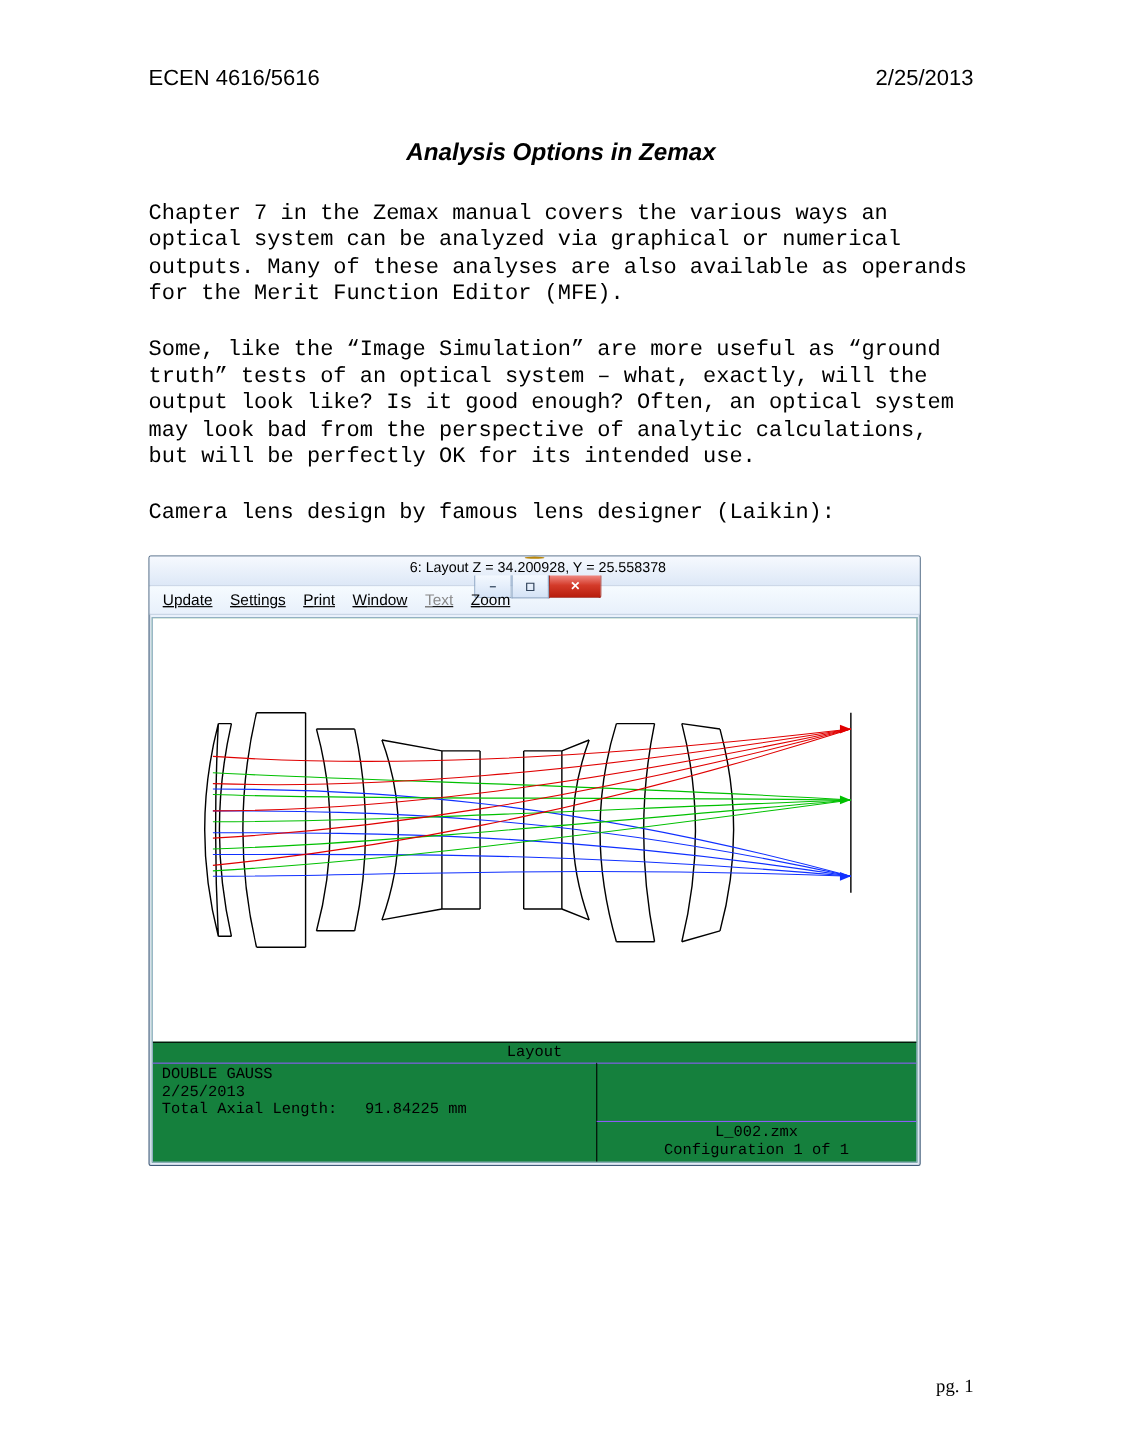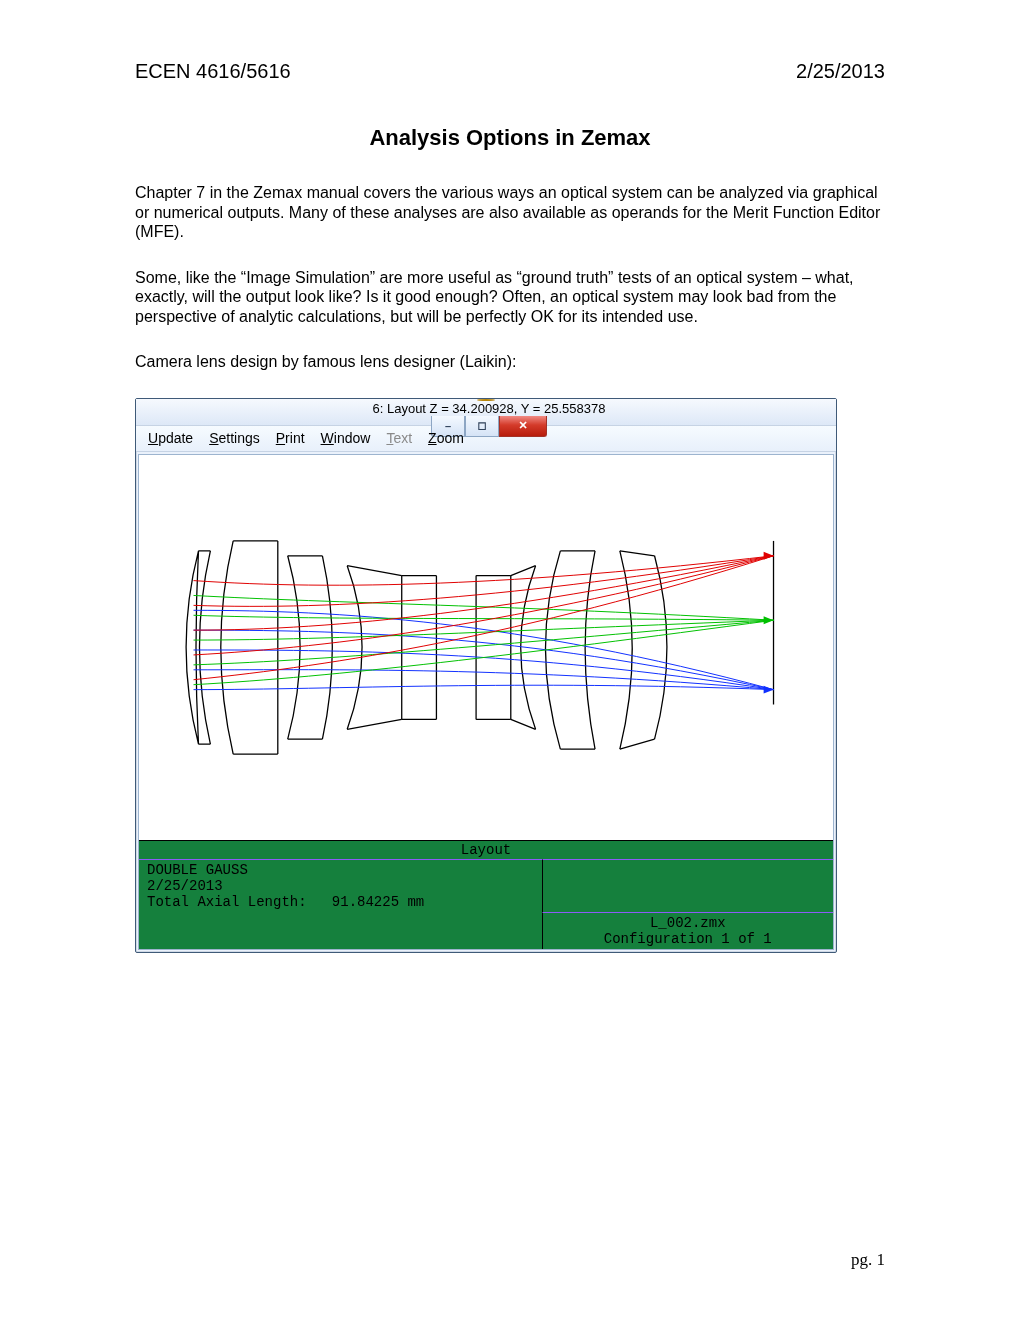--- a/index.html
+++ b/index.html
@@ -20,25 +20,27 @@
     display: flex;
     justify-content: space-between;
     font-size: 20px;
     margin-bottom: 42px;
   }
   .title {
     text-align: center;
     font-weight: bold;
     font-size: 22px;
     margin-bottom: 32px;
+    font-style: italic;
   }
   .para {
-    font-size: 16px;
+    font-size: 20px;
     line-height: 1.22;
     margin-bottom: 26px;
+    font-family: Liberation Mono, monospace;
   }
   .footer {
     position: absolute;
     right: 135px;
     bottom: 50px;
     font-family: "Times New Roman", Times, serif;
     font-size: 17px;
   }
 
   
@@ -92,20 +94,21 @@
     width: 46px;
   }
   .menubar {
     display: flex;
     gap: 16px;
     padding: 4px 12px 5px 12px;
     background: linear-gradient(to bottom, #f6fbff, #e8f0fb);
     border-bottom: 1px solid #c6d3e4;
     font-size: 14px;
     color: #000;
+    text-decoration: underline;
   }
   .menu-item { position: relative; }
   .menu-item .ul { text-decoration: underline; }
   .greyed { color: #8a8a8a; }
   .canvas-wrap {
     background: #15803d;
     margin: 2px;
     border: 1px solid #9db4cf;
   }
   .ray-canvas {

